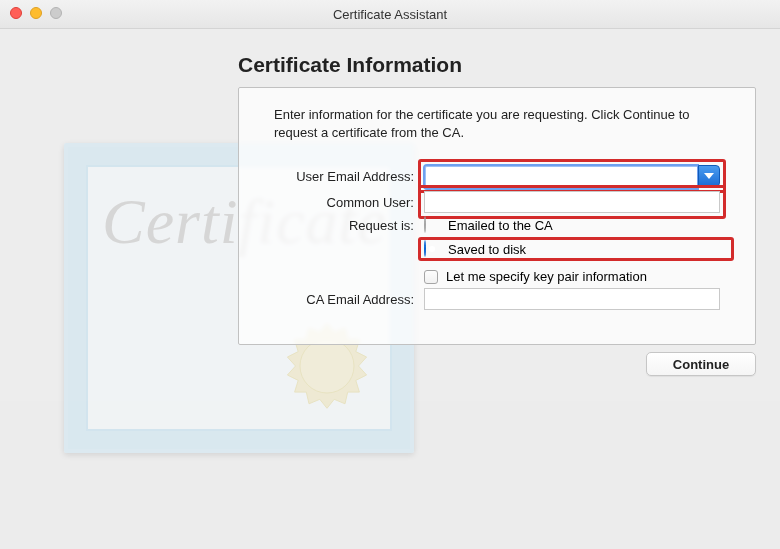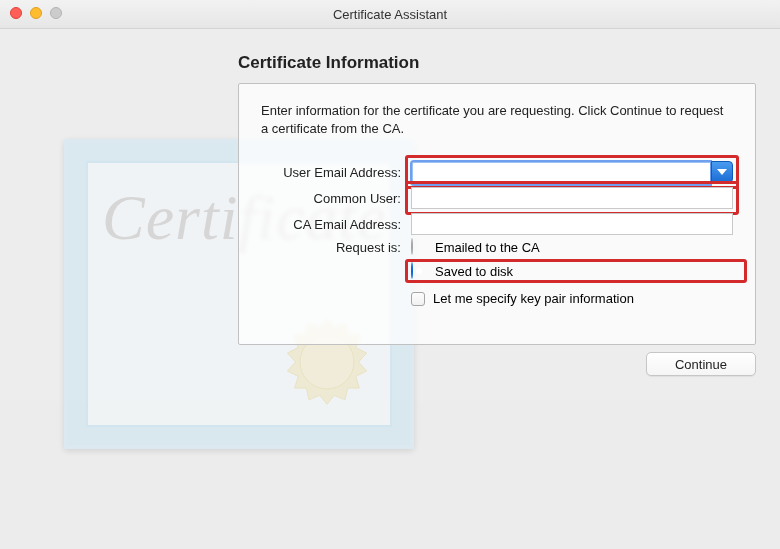--- a/index.html
+++ b/index.html
@@ -62,21 +62,21 @@
   .content {
     flex: 1;
     position: relative;
     padding: 24px 24px 18px 24px;
     box-sizing: border-box;
     display: flex; flex-direction: column;
   }
 
   .heading {
     margin: 0 0 10px 214px;
-    font-size: 17px; font-weight: 700;
+    font-size: 21px; font-weight: 700;
     color: #222;
   }
 
   .panel-area {
     position: relative;
     flex: 1;
   }
 
   
   .cert-placeholder {
@@ -118,21 +118,21 @@
     width: 90px; height: 90px;
   }
 
   .panel {
     position: absolute;
     left: 214px; right: 0; top: 0; bottom: 0;
     border: 1px solid var(--panel-border);
     background: rgba(255,255,255,0.72);
     border-radius: 2px;
     box-sizing: border-box;
-    padding: 18px 22px;
+    padding: 18px 35px;
     backdrop-filter: blur(2px);
   }
   .panel p.desc {
     margin: 0 0 24px 0;
     font-size: 13px; line-height: 1.35;
     color: #222;
   }
 
   .form {
     display: flex; flex-direction: column;
@@ -241,20 +241,21 @@
   button.mac {
     min-width: 110px; height: 24px;
     padding: 0 18px;
     border-radius: 5px;
     border: 1px solid var(--btn-border);
     background: linear-gradient(#ffffff, #f5f5f5);
     font-size: 13px;
     color: #222;
     box-shadow: 0 1px 1px rgba(0,0,0,0.06);
     cursor: default;
+    font-weight: bold;
   }
 </style>
 </head>
 <body>
 
 <div class="window">
   <div class="titlebar">
     <div class="traffic-lights">
       <div class="tl red"></div>
       <div class="tl yellow"></div>
@@ -297,27 +298,20 @@
                       <polygon points="0,2 10,2 5,8"></polygon>
                     </svg>
                 </div>
               </div>
             </div>
           </div>
 
           <div class="row">
             <label>Common User:</label>
             <div class="field-wrap highlight-red">
-              <input class="textfield" type="text" value="" style="">
-            </div>
-          </div>
-
-          <div class="row">
-            <label>CA Email Address:</label>
-            <div class="field-wrap">
               <input class="textfield" type="text" value="" style="">
             </div>
           </div>
 
           <div class="row" style="align-items:flex-start;">
             <label style="padding-top:1px;">Request is:</label>
             <div style="flex:1; display:flex; flex-direction:column; gap:8px;">
               <div class="radio-row">
                 <span class="mac-radio"><span class="outer"></span></span>
                 <span>Emailed to the CA</span>
@@ -328,20 +322,27 @@
                   <span>Saved to disk</span>
                 </div>
               </div>
               <div class="check-row" style="margin-top:4px;">
                 <span class="mac-check"></span>
                 <span>Let me specify key pair information</span>
               </div>
             </div>
           </div>
 
+          <div class="row">
+            <label>CA Email Address:</label>
+            <div class="field-wrap">
+              <input class="textfield" type="text" value="" style="">
+            </div>
+          </div>
+
         </div>
       </div>
     </div>
 
     <div class="footer">
       <button class="mac">Continue</button>
     </div>
   </div>
 </div>
 

